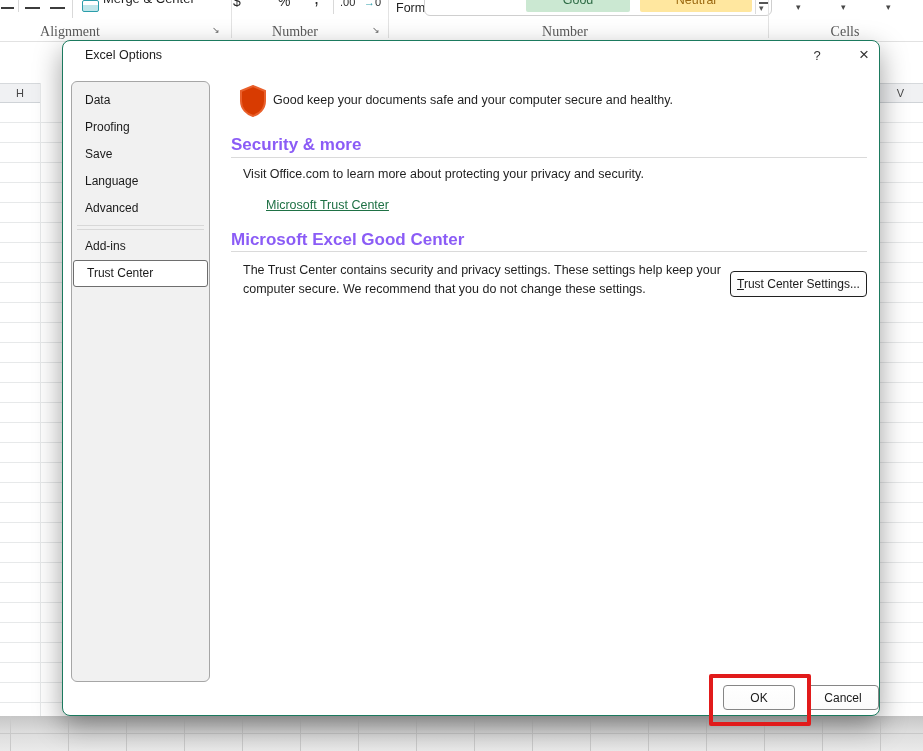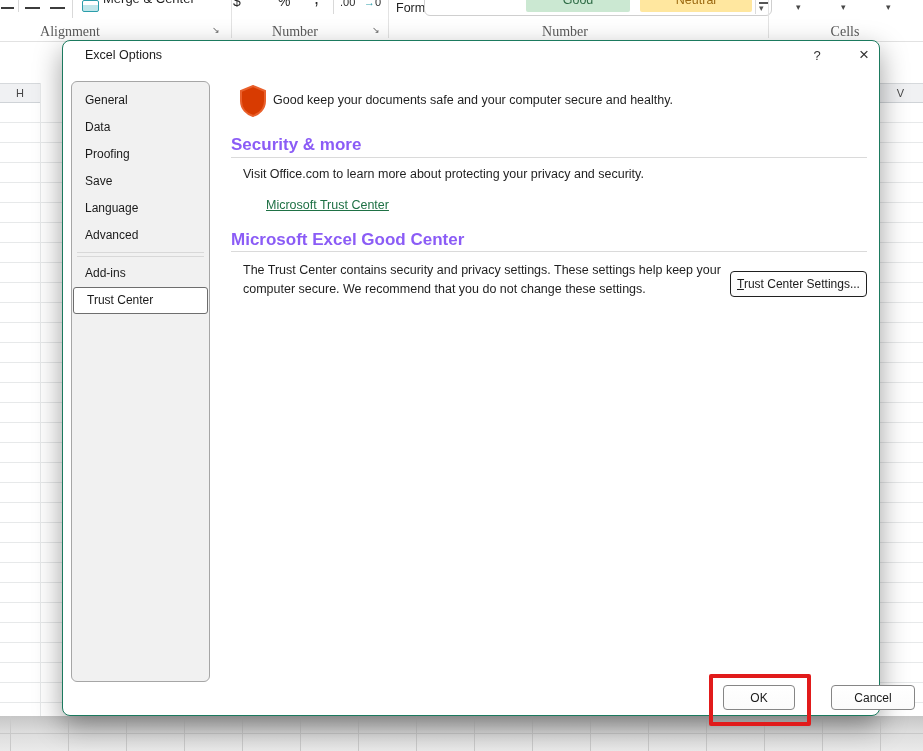--- a/index.html
+++ b/index.html
@@ -74,21 +74,21 @@
   .shield{position:absolute;left:176px;top:44px;}
   .tc-link{font-size:12.5px;color:#1f7145;text-decoration:underline;cursor:pointer;}
   .body2{white-space:normal;width:478px;line-height:19px;}
 
   .btn{position:absolute;box-sizing:border-box;background:linear-gradient(#fff,#fbfbfb);
        border:1px solid #868686;border-radius:4px;font-size:12px;color:#1a1a1a;
        text-align:center;cursor:default;font-family:"Liberation Sans",sans-serif;}
   .btn-settings{left:667px;top:230px;width:137px;height:26px;line-height:23px;
                 border:1.5px solid #1f1f1f;}
   .btn-ok{left:660px;top:644px;width:72px;height:25px;line-height:23px;}
-  .btn-cancel{left:768px;top:644px;width:84px;height:25px;line-height:23px;}
+  .btn-cancel{left:744px;top:644px;width:72px;height:25px;line-height:23px;}
   .accel{text-decoration:underline;}
 
   
   .annot{position:absolute;left:709px;top:674px;width:94px;height:44px;
          border:4px solid #e11b1b;border-radius:2px;z-index:5;background:transparent;}
 </style>
 </head>
 <body>
 
 <div class="ribbon">
@@ -150,21 +150,20 @@
 <div class="sheet-bottom">
   <div class="hline"></div>
 </div>
 
 <div class="dialog">
   <div class="dlg-title">Excel Options</div>
   <div class="dlg-help">?</div>
   <div class="dlg-close">×</div>
 
   <div class="sidebar">
-    <div class="sb-item">General</div>
     <div class="sb-item">Data</div>
     <div class="sb-item">Proofing</div>
     <div class="sb-item">Save</div>
     <div class="sb-item">Language</div>
     <div class="sb-item">Advanced</div>
     <div class="sb-div"></div>
     <div class="sb-div"></div>
     <div class="sb-item">Add-ins</div>
     <div class="sb-item selected">Trust Center</div>
   </div>

